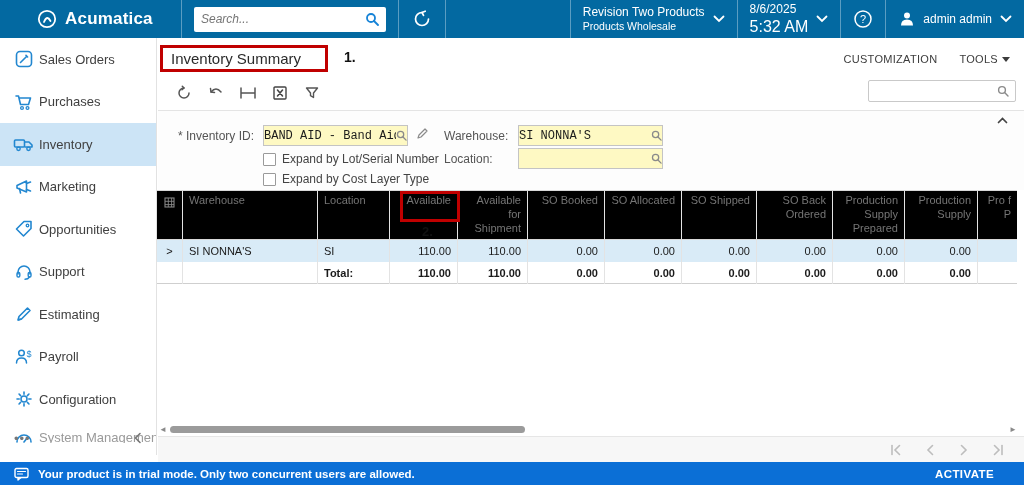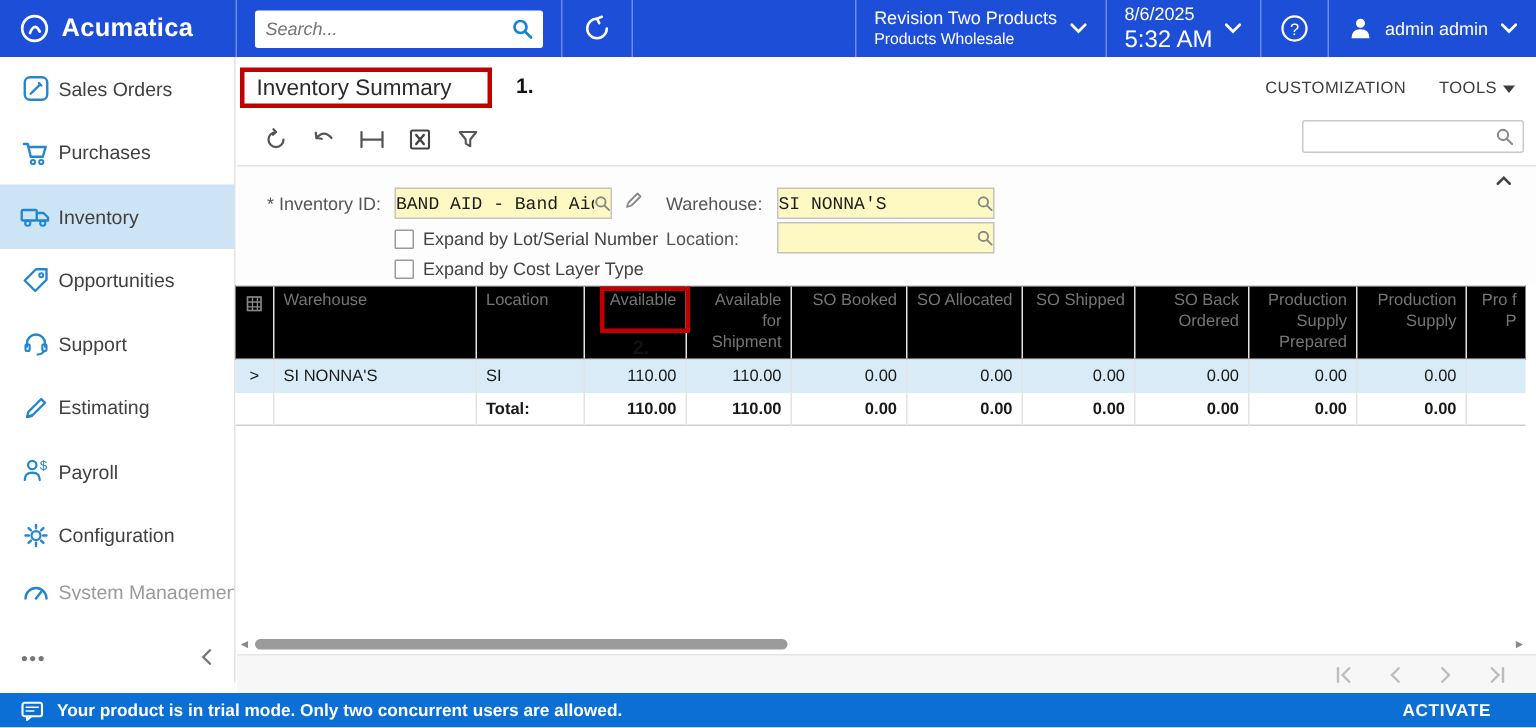--- a/index.html
+++ b/index.html
@@ -1,21 +1,21 @@
 <!DOCTYPE html>
 <html><head>
 <meta charset="utf-8">
 <style>
   * { box-sizing: border-box; margin: 0; padding: 0; }
   html, body { width: 1024px; height: 485px; overflow: hidden; }
   body { font-family: "Liberation Sans", sans-serif; background: #fff; position: relative; }
 
   
   .topbar { position: absolute; top: 0; left: 0; width: 1024px; height: 38px;
-            background: #1d4ed8; display: flex; align-items: center; color: #fff; }
+            background: #0369a1; display: flex; align-items: center; color: #fff; padding-left: 24px; }
   .logo-area { width: 157px; height: 100%; display: flex; align-items: center; padding-left: 12px; }
   .logo-text { font-size: 17px; font-weight: bold; letter-spacing: .2px; margin-left: 7px; }
   .tb-divider { width: 1px; height: 38px; background: rgba(255,255,255,.35); }
   .tb-search { margin-left: 12px; margin-right: 12px; width: 192px; height: 25px; background: #fff;
                border-radius: 2px; display: flex; align-items: center; padding: 0 7px; gap: 44px; }
   .tb-search input { border: none; outline: none; flex: 1; font-size: 12px; font-style: italic;
                      color: #555; font-family: "Liberation Sans", sans-serif; background: transparent; width: 100%; }
   .clock-btn { width: 46px; height: 38px; display: flex; align-items: center; justify-content: center; }
   .tb-spacer { flex: 1; }
   .tb-section { height: 38px; display: flex; align-items: center; padding: 0 12px; }
@@ -228,20 +228,29 @@
           <path d="M11.5 8 h4.5 l3 3 v2 h-7.5" fill="none" stroke="#2287d0" stroke-width="1.6" stroke-linejoin="round"></path>
           <circle cx="5.5" cy="14.8" r="1.7" fill="none" stroke="#2287d0" stroke-width="1.4"></circle>
           <circle cx="15.5" cy="14.8" r="1.7" fill="none" stroke="#2287d0" stroke-width="1.4"></circle>
         </svg>
     </span>
     <span class="side-label">Inventory</span>
   </div>
   <div class="side-item">
     <span class="side-icon">
       <svg width="20" height="20" viewBox="0 0 20 20">
+          <path d="M3 8.5 L12.5 4 v11 L3 11 Z" fill="none" stroke="#2287d0" stroke-width="1.6" stroke-linejoin="round"></path>
+          <path d="M12.5 6.5 L16.5 5 M12.5 12.5 L16.5 14 M5.5 11.5 L6.5 16" fill="none" stroke="#2287d0" stroke-width="1.6" stroke-linecap="round"></path>
+        </svg>
+    </span>
+    <span class="side-label">Marketing</span>
+  </div>
+  <div class="side-item">
+    <span class="side-icon">
+      <svg width="20" height="20" viewBox="0 0 20 20">
           <path d="M2.5 10 L10 2.5 h7 v7 L9.5 17 Z" fill="none" stroke="#2287d0" stroke-width="1.6" stroke-linejoin="round"></path>
           <circle cx="13.5" cy="6.5" r="1.3" fill="none" stroke="#2287d0" stroke-width="1.3"></circle>
         </svg>
     </span>
     <span class="side-label">Opportunities</span>
   </div>
   <div class="side-item">
     <span class="side-icon">
       <svg width="20" height="20" viewBox="0 0 20 20">
           <path d="M4 12 v-2 a6 6 0 0 1 12 0 v2" fill="none" stroke="#2287d0" stroke-width="1.6" stroke-linecap="round"></path>

